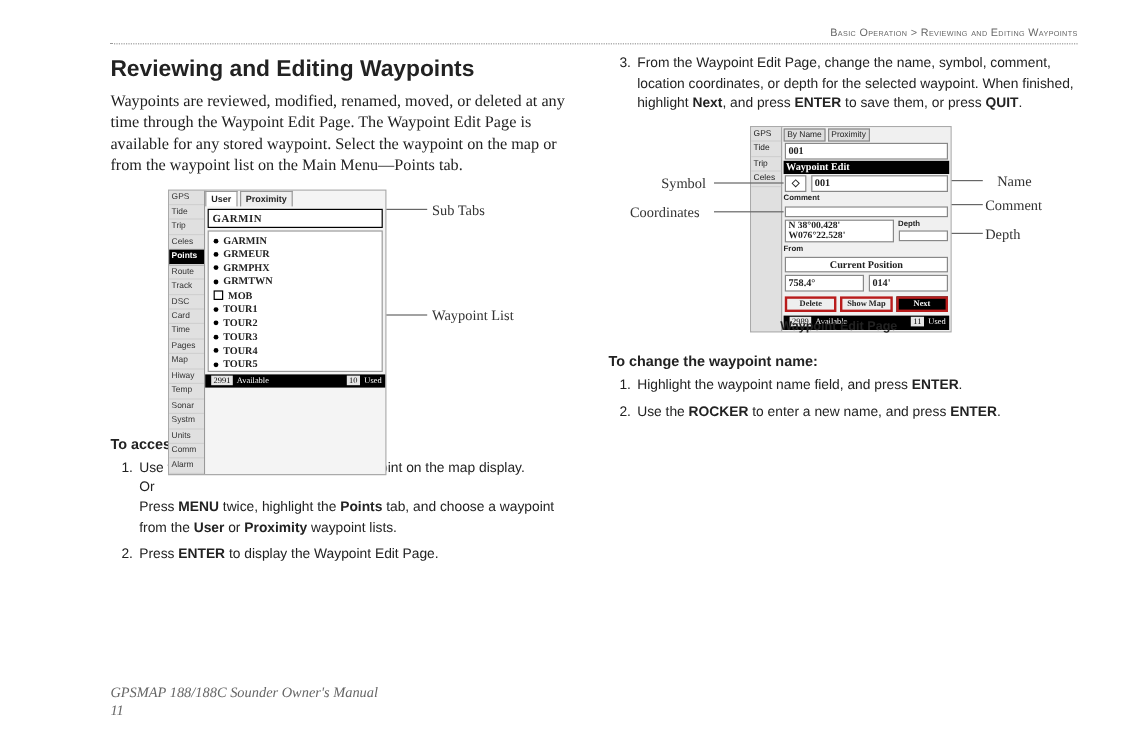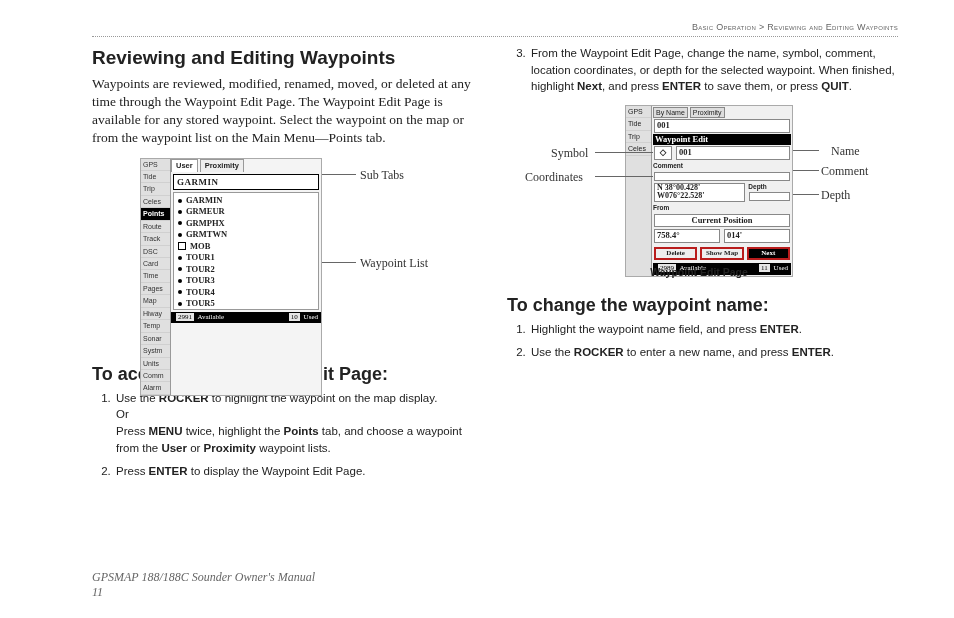--- a/index.html
+++ b/index.html
@@ -114,21 +114,21 @@
   }
   .callout-text {
     position: absolute;
     font-size: 12px;
     font-family: "Times New Roman", serif;
     color: #333;
   }
   h3.subhead {
     font-family: Arial, Helvetica, sans-serif;
     font-weight: bold;
-    font-size: 18px;
+    font-size: 12px;
     margin: 8px 0 4px 0;
   }
   ol.steps {
     font-family: Arial, Helvetica, sans-serif;
     font-size: 11.5px;
     line-height: 1.45;
     padding-left: 22px;
     margin: 0;
   }
   ol.steps li { margin-bottom: 6px; padding-left: 2px; }

